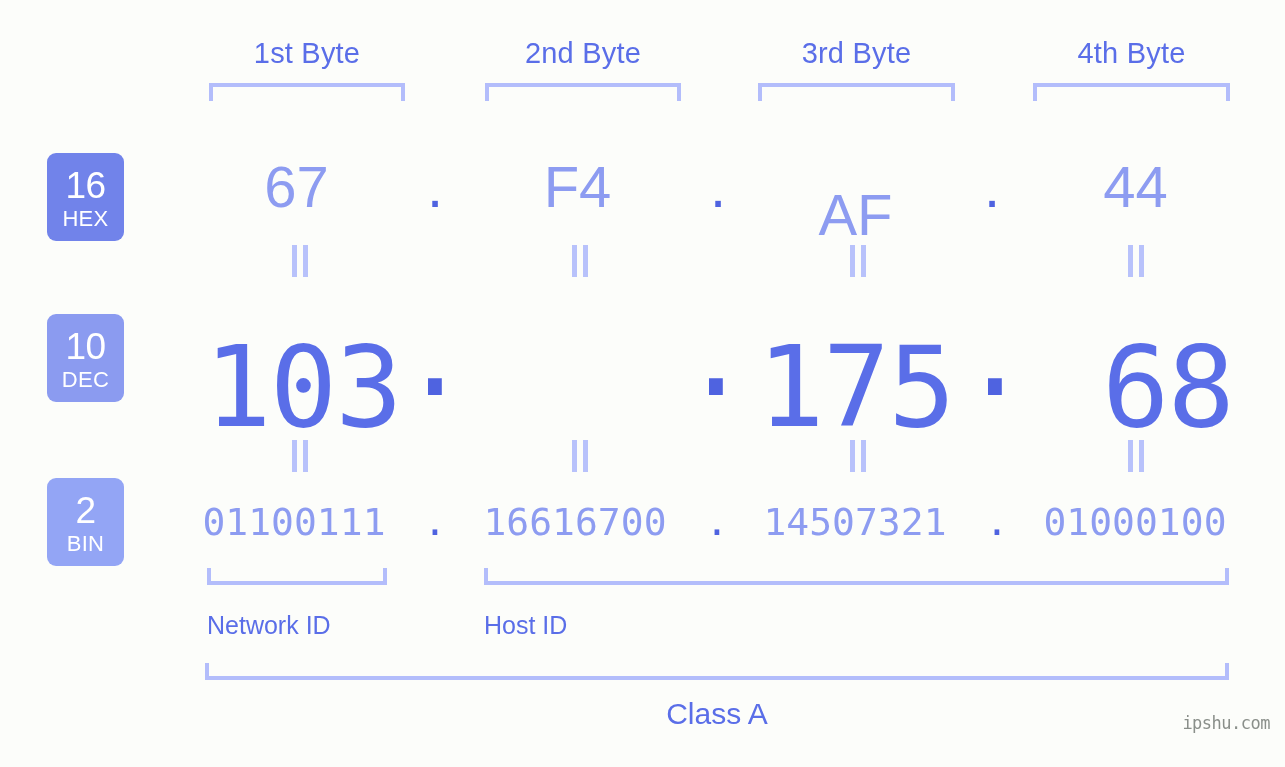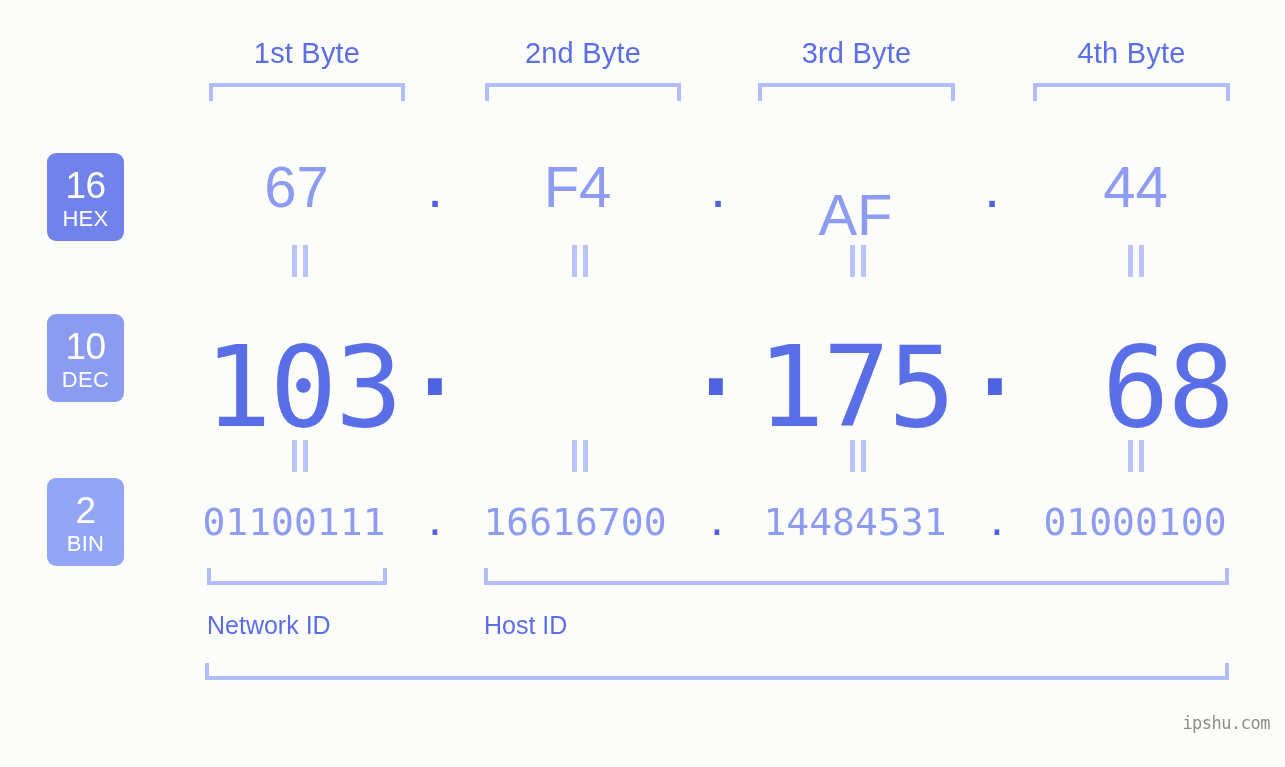--- a/index.html
+++ b/index.html
@@ -272,27 +272,28 @@
     </div>
   <div class="eq" style="left:1123px;top:440px;">
       <i></i>
       <i></i>
     </div>
 
   <div class="cell bin-val" style="left:196px;width:196px;">01100111</div>
   <div class="bin-dot" style="left:400px;width:70px;">.</div>
   <div class="cell bin-val" style="left:477px;width:196px;">16616700</div>
   <div class="bin-dot" style="left:682px;width:70px;">.</div>
-  <div class="cell bin-val" style="left:757px;width:196px;">14484531</div>
+  <div class="cell bin-val" style="left:757px;width:196px;">14507321</div>
   <div class="bin-dot" style="left:962px;width:70px;">.</div>
   <div class="cell bin-val" style="left:1037px;width:196px;">01000100</div>
 
   <div class="bracket-bottom" style="left:207px;top:568px;width:180px;"></div>
   <div class="bracket-bottom" style="left:484px;top:568px;width:745px;"></div>
 
   <div class="section-caption" style="left:207px;top:608px;width:180px;">Network ID</div>
   <div class="section-caption" style="left:484px;top:608px;width:745px;">Host ID</div>
 
   <div class="bracket-bottom" style="left:205px;top:663px;width:1024px;"></div>
+  <div class="class-caption" style="left:205px;top:694px;width:1024px;">Class A</div>
 
   <div id="watermark">ipshu.com</div>
 
 </div>
 
 </body></html>

